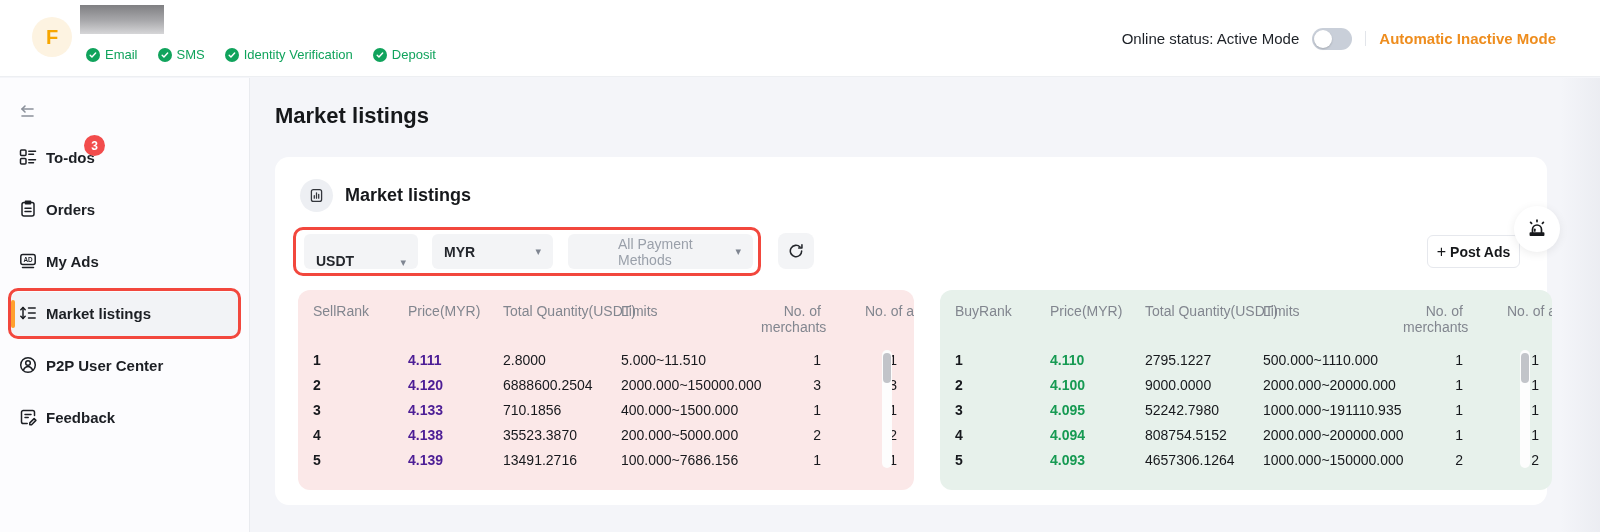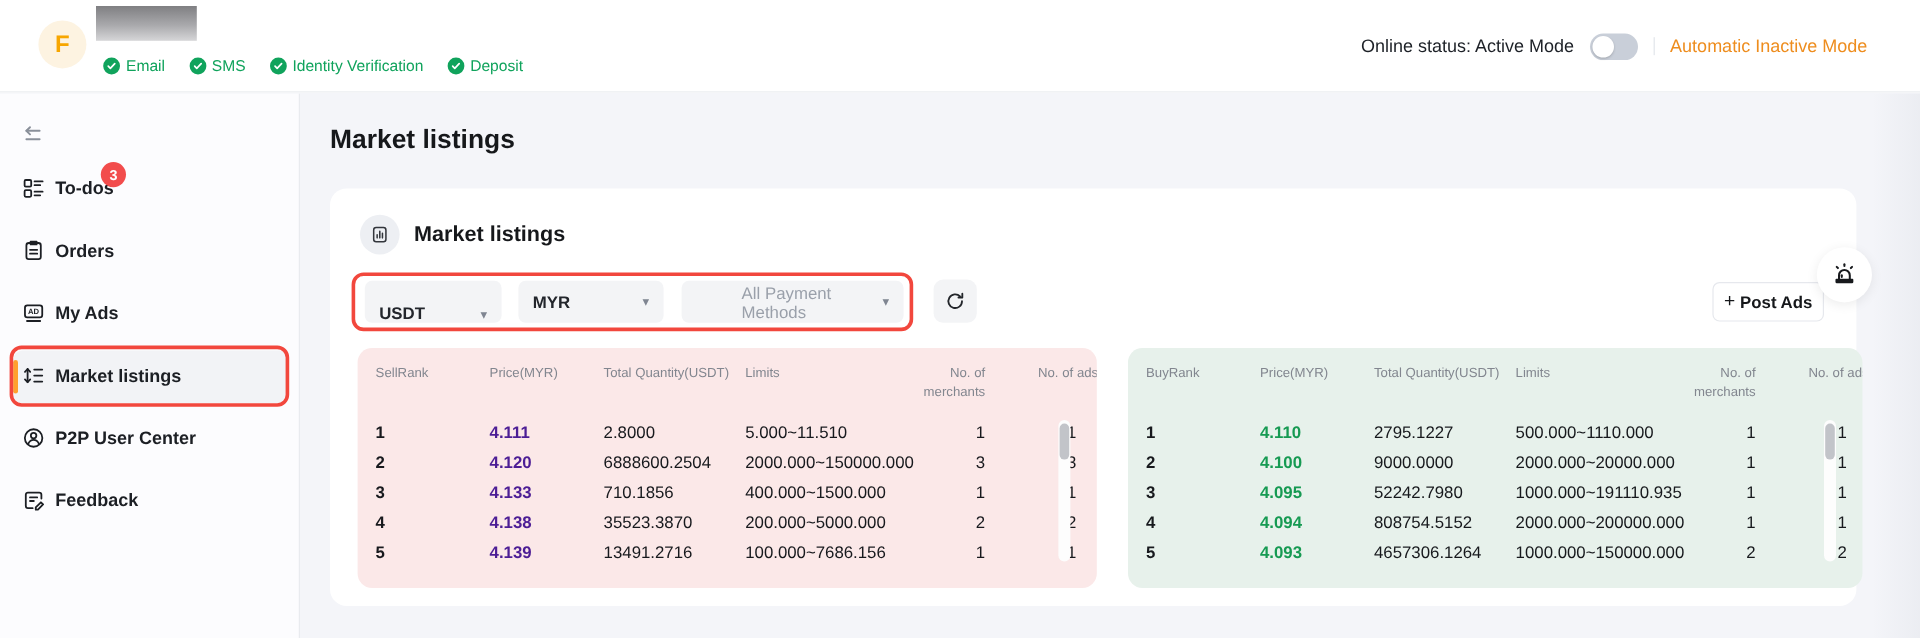--- a/index.html
+++ b/index.html
@@ -16,21 +16,21 @@
                background:linear-gradient(180deg,#7f7f82 0%,#a9a9ac 55%,#d6d6d8 100%); }
   .badges { position:absolute; left:86px; top:47px; display:flex; gap:20px; align-items:center; }
   .badge { display:flex; align-items:center; gap:5px; font-size:13px; color:#10a35c; }
   .check { width:14px; height:14px; border-radius:50%; background:#10a35c; display:flex; align-items:center; justify-content:center; flex:none; }
   .check svg { width:8px; height:8px; }
   .top-right { position:absolute; right:44px; top:0; height:77px; display:flex; align-items:center; gap:13px; }
   .online-label { font-size:15px; color:#1d2127; }
   .toggle { width:40px; height:22px; border-radius:11px; background:#c9cfd9; position:relative; cursor:pointer; }
   .toggle .knob { position:absolute; left:2px; top:2px; width:18px; height:18px; border-radius:50%; background:#fff; box-shadow:0 1px 2px rgba(0,0,0,.18); }
   .vdivider { width:1px; height:15px; background:#e2e5ea; }
-  .auto-inactive { font-size:15px; font-weight:400; color:#ee8d1e; cursor:pointer; }
+  .auto-inactive { font-size:15px; font-weight:700; color:#ee8d1e; cursor:pointer; }
 
   
   .sidebar { position:absolute; left:0; top:78px; width:250px; height:454px; background:#fcfcfe; border-right:1px solid #e9ebef; z-index:4; }
   .collapse-btn { position:absolute; left:17px; top:24px; width:20px; height:20px; cursor:pointer; }
   .nav-item { position:absolute; left:0; width:250px; height:24px; display:flex; align-items:center; cursor:pointer; }
   .nav-item .nicon { position:absolute; left:18px; width:20px; height:20px; }
   .nav-item .nlabel { position:absolute; left:46px; font-size:15px; font-weight:600; color:#1c1f24; white-space:nowrap; }
   .todo-badge { position:absolute; left:84px; top:57px; width:21px; height:21px; border-radius:50%;
                 background:#f24c4c; color:#fff; font-size:12px; font-weight:700;
                 display:flex; align-items:center; justify-content:center; z-index:2; }
@@ -66,21 +66,21 @@
                justify-content:center; cursor:pointer; z-index:7; }
   .edge-strip { position:absolute; right:0; top:78px; width:40px; height:454px;
                 background:linear-gradient(90deg, rgba(0,0,0,0) 0%, rgba(120,130,150,0.07) 100%); pointer-events:none; }
 
   
   .mtable { position:absolute; top:133px; height:200px; border-radius:12px; overflow:hidden; }
   .mtable.sell { left:23px; width:616px; background:#fbe8e8; }
   .mtable.buy { left:665px; width:612px; background:#e7f1eb; }
   .thead, .trow { display:grid; grid-template-columns:95px 95px 118px 140px 60px 90px; padding-left:15px; align-items:start; }
   .thead { position:absolute; left:0; top:13px; width:100%; }
-  .thead .hc { font-size:11px; line-height:16px; color:#82868f; white-space:nowrap; }
+  .thead .hc { font-size:14px; line-height:16px; color:#82868f; white-space:nowrap; }
   .thead .hc.wrap { white-space:normal; text-align:right; }
   .thead .hc.num { text-align:right;margin-left:44px; }
   .rows { position:absolute; left:0; top:57px; width:100%; }
   .trow { height:25px; align-items:center; }
   .c { font-size:14px; color:#17191d; white-space:nowrap; }
   .c.rank { font-weight:700; }
   .c.price { font-weight:700; }
   .sellp { color:#4c1d95; }
   .buyp { color:#169a52; }
   .c.num { text-align:right; }

